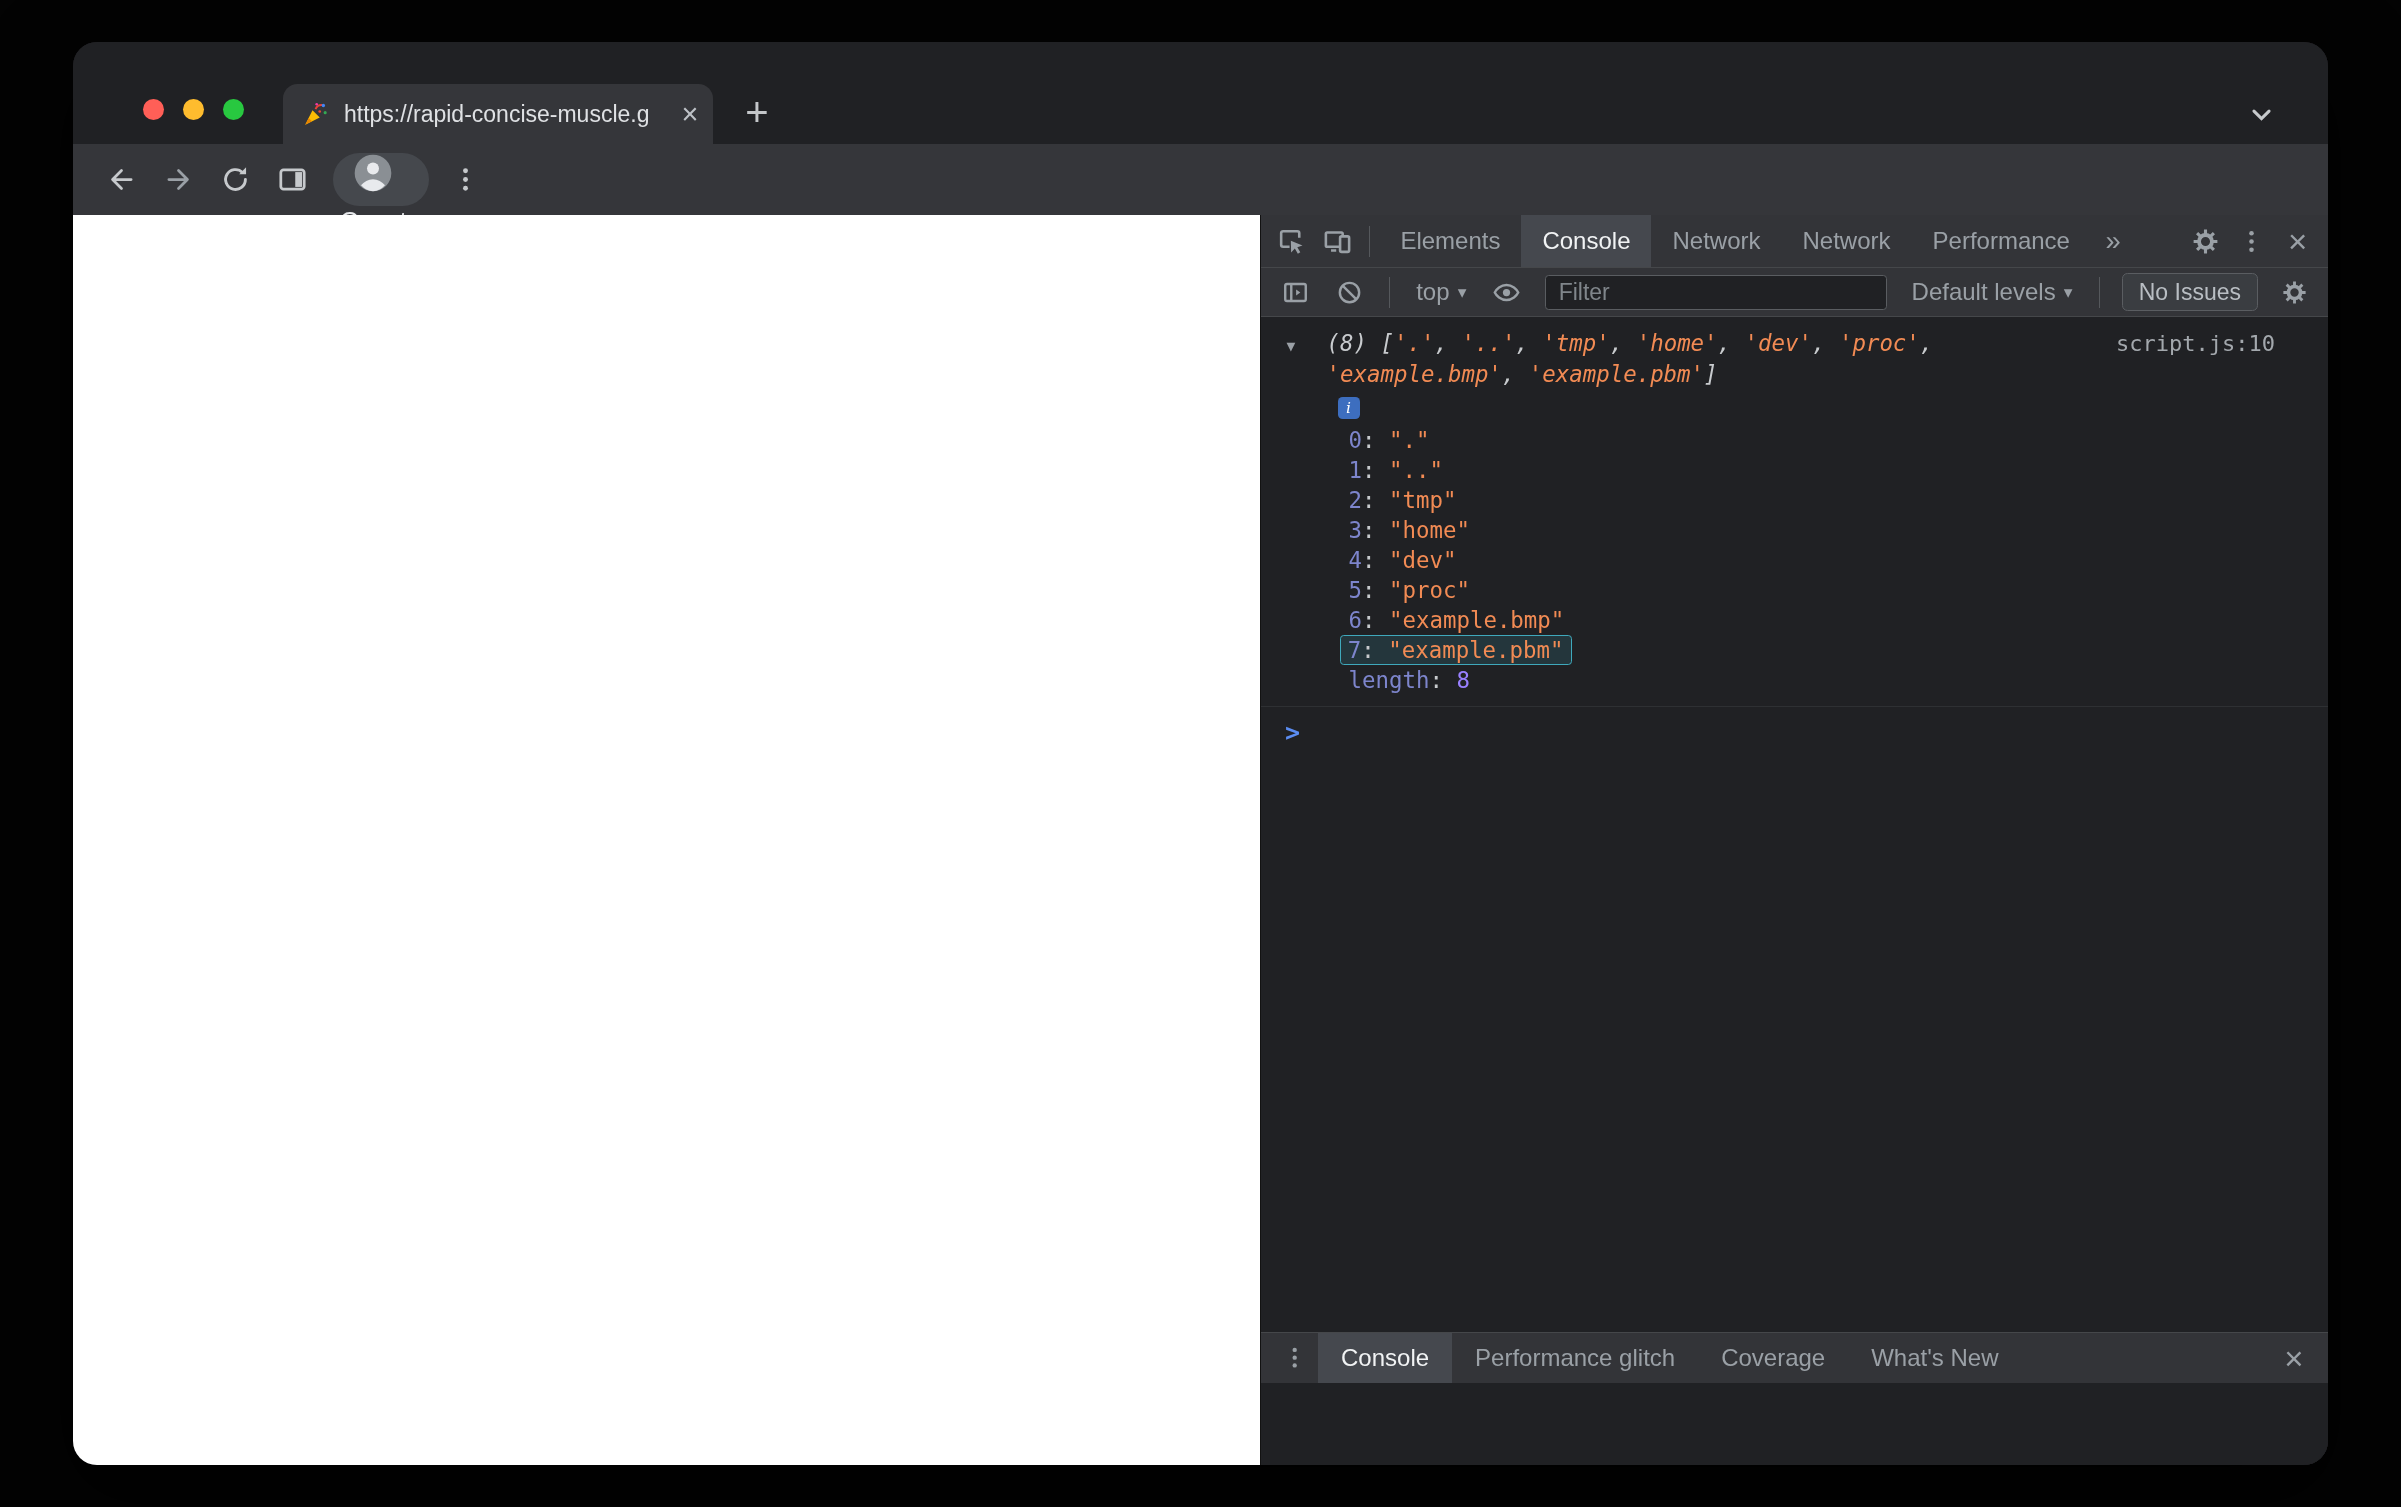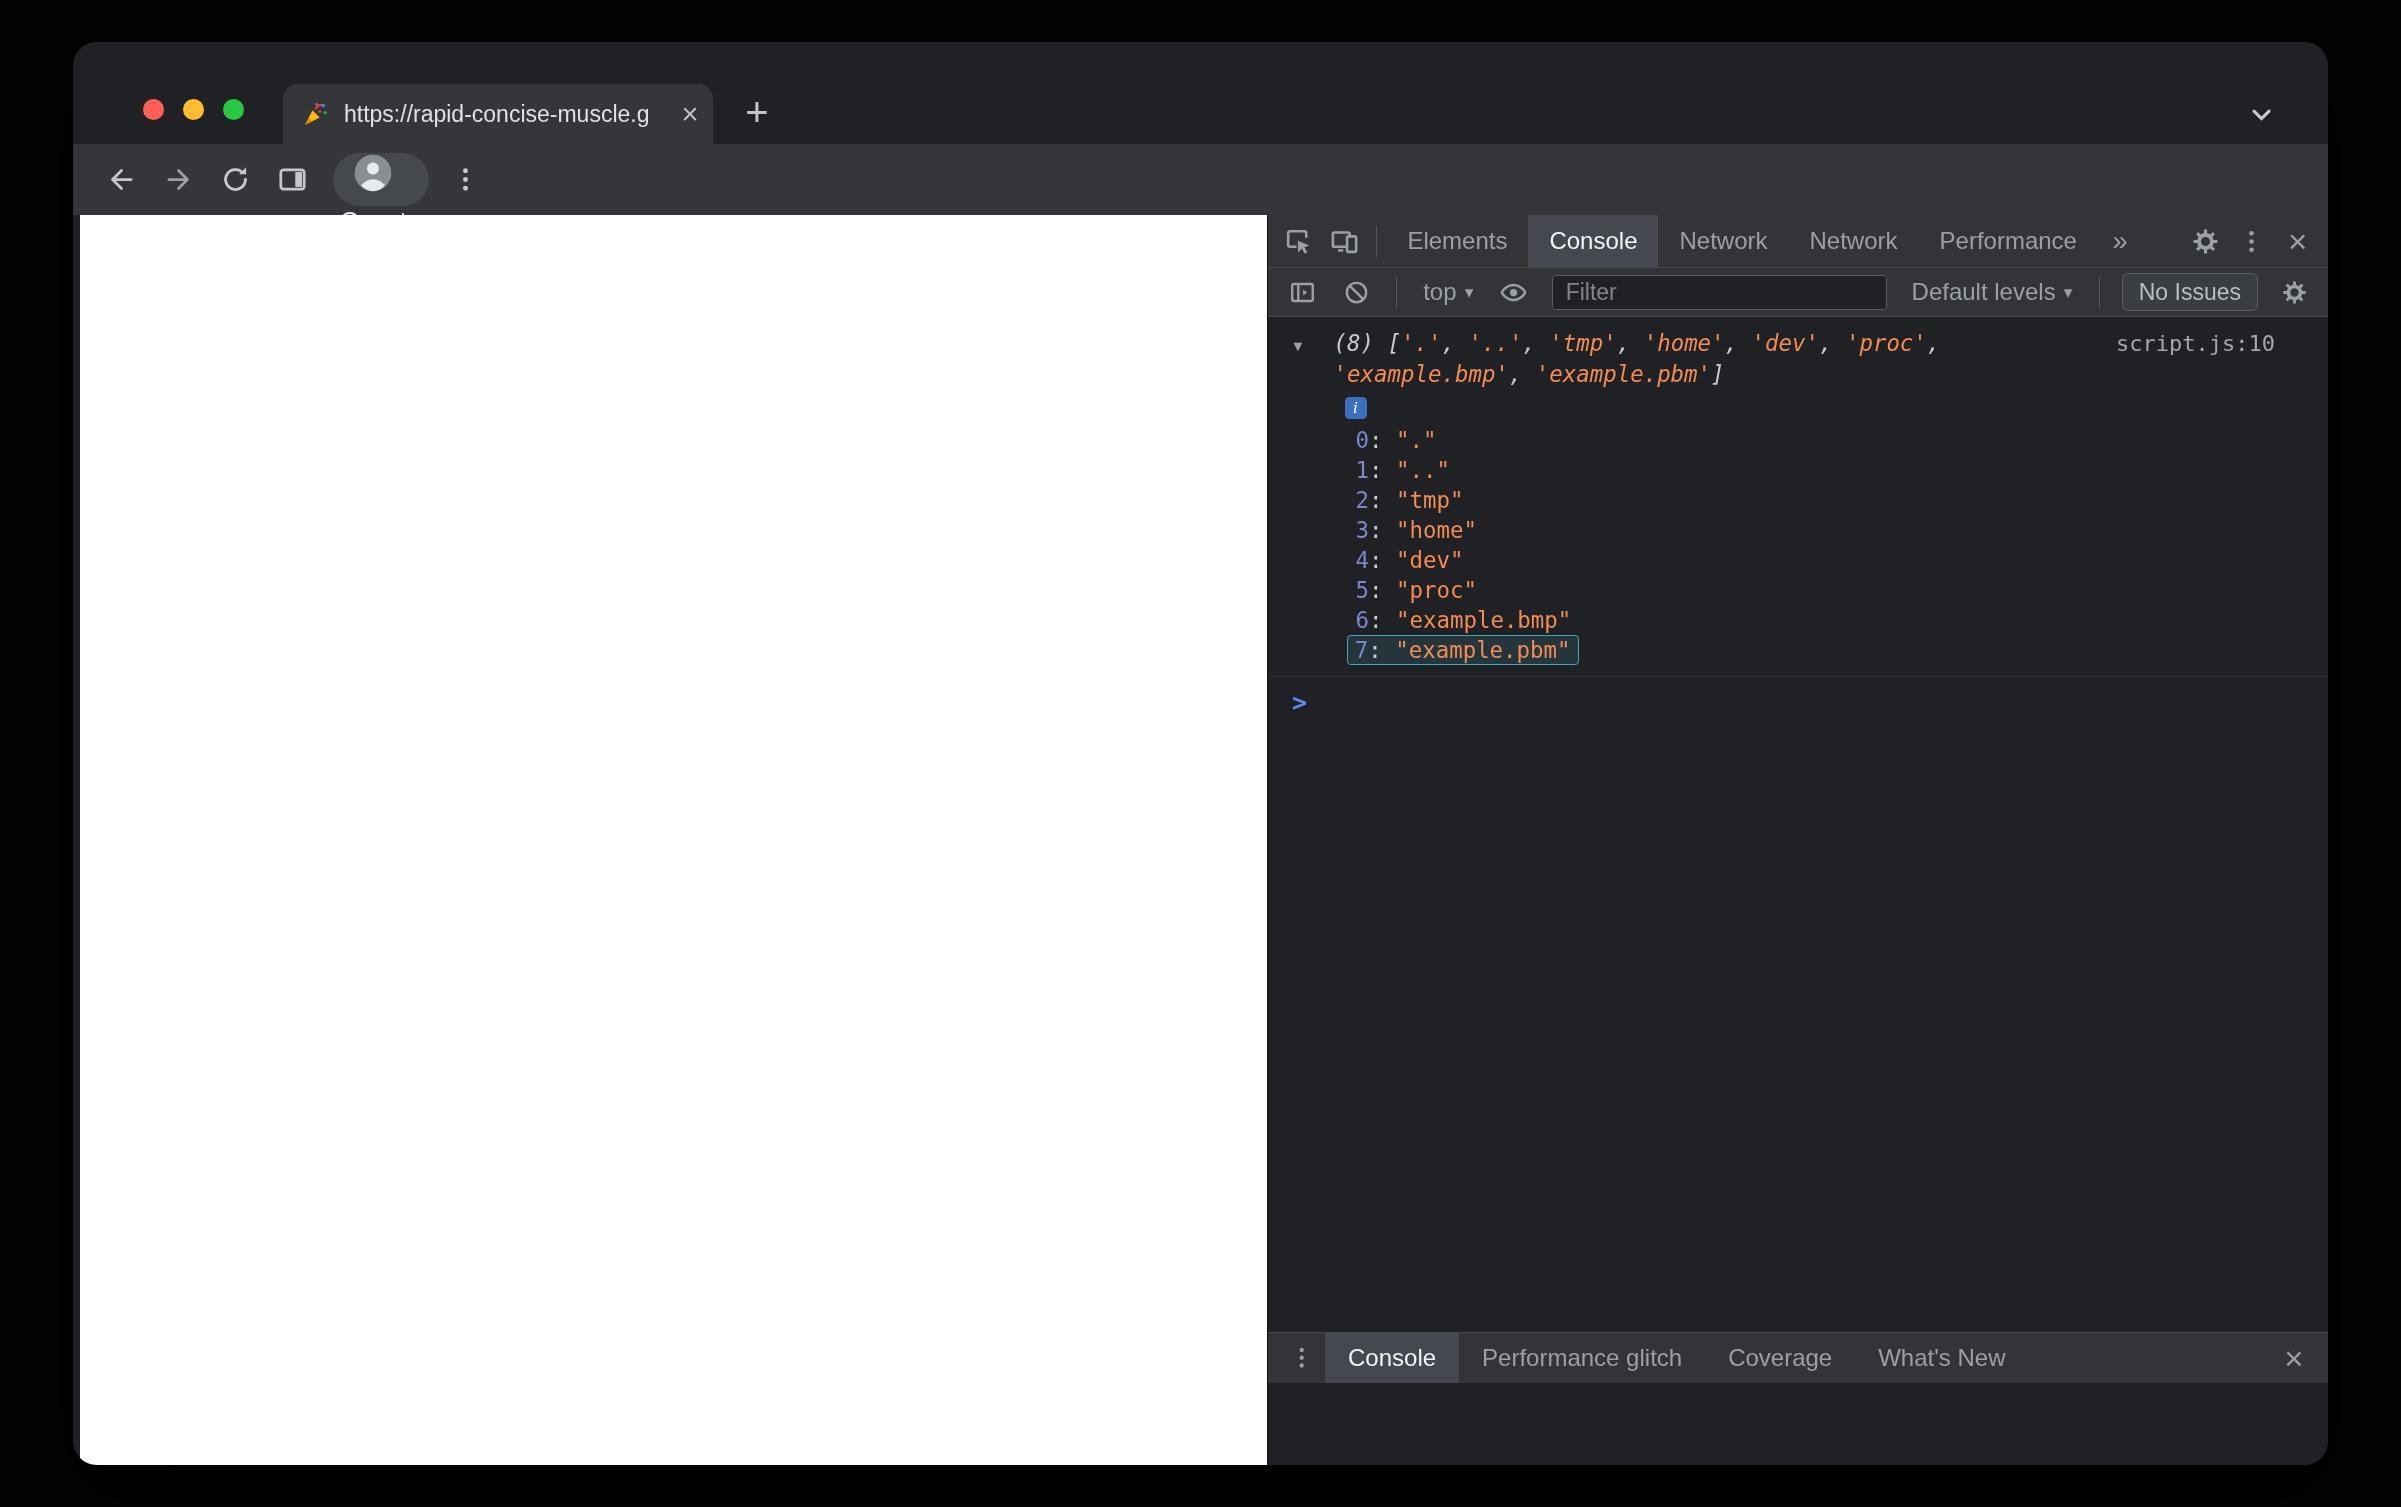--- a/index.html
+++ b/index.html
@@ -25,21 +25,21 @@
   
   .navbar { height:71px; background:#35363a; display:flex; align-items:center; padding:0 24px; flex:none; }
   .nav-icon { width:48px; height:48px; display:flex; align-items:center; justify-content:center; border-radius:50%; flex:none; margin-right:9.1px; }
   .omnibox { flex:1; min-width:0; height:51px; background:#202124; border-radius:25.6px; margin:0 16.5px 0 7.3px;
              display:flex; align-items:center; padding:0 24px; gap:15.5px; }
   .url { color:#e8eaed; font-size:26.5px; white-space:nowrap; overflow:hidden; }
   .guest-chip { height:53px; background:#45484d; border-radius:26.5px; display:flex; align-items:center; padding:0 22px 0 7.3px; gap:13.7px; margin:0 12.8px 0 7.3px;flex-direction:column; }
   .guest-label { color:#e8eaed; font-size:25px; }
 
   
-  .content { flex:1; display:flex; min-height:0;padding-left:7px; }
+  .content { flex:1; display:flex; min-height:0; }
   .page { width:1187px; background:#ffffff; flex:none; }
   .devtools { flex:1; min-width:0; display:flex; flex-direction:column; background:#202124; border-left:1.8px solid #121212; }
 
   
   .dt-tabbar { height:53px; background:#333438; border-bottom:0.9px solid #45474a; display:flex; align-items:center; padding:0 7.3px; flex:none; }
   .dt-icon-btn { width:46px; height:46px; display:flex; align-items:center; justify-content:center; flex:none; }
   .dt-sep { width:0.9px; height:31px; background:#55585c; margin:0 9.1px; flex:none; }
   .dt-tab-list { display:flex; height:100%; }
   .dt-tab { padding:0 21px; display:flex; align-items:center; color:#9aa0a6; font-size:24px; white-space:nowrap; }
   .dt-tab.selected { background:#45484e; color:#f1f3f4; }
@@ -268,20 +268,23 @@
             <div>
                 <div class="prop-row"><span><span class="idx">0</span><span class="punct">: </span><span class="str">"."</span></span></div>
                 <div class="prop-row"><span><span class="idx">1</span><span class="punct">: </span><span class="str">".."</span></span></div>
                 <div class="prop-row"><span><span class="idx">2</span><span class="punct">: </span><span class="str">"tmp"</span></span></div>
                 <div class="prop-row"><span><span class="idx">3</span><span class="punct">: </span><span class="str">"home"</span></span></div>
                 <div class="prop-row"><span><span class="idx">4</span><span class="punct">: </span><span class="str">"dev"</span></span></div>
                 <div class="prop-row"><span><span class="idx">5</span><span class="punct">: </span><span class="str">"proc"</span></span></div>
                 <div class="prop-row"><span><span class="idx">6</span><span class="punct">: </span><span class="str">"example.bmp"</span></span></div>
                 <div class="prop-row"><span class="hl"><span class="idx">7</span><span class="punct">: </span><span class="str">"example.pbm"</span></span></div>
               </div>
+            <div class="prop-row">
+              <span class="idx">length</span><span class="punct">:&nbsp;</span><span class="num">8</span>
+            </div>
           </div>
           <div class="prompt-row">
             <span class="prompt-chevron">&gt;</span>
           </div>
         </div>
 
         <div class="dt-drawer-bar">
           <div class="dt-icon-btn">
             <svg viewBox="0 0 24 24" width="27.4" height="27.4">
                 <circle cx="12" cy="5.2" r="1.9" fill="#9aa0a6"></circle>

